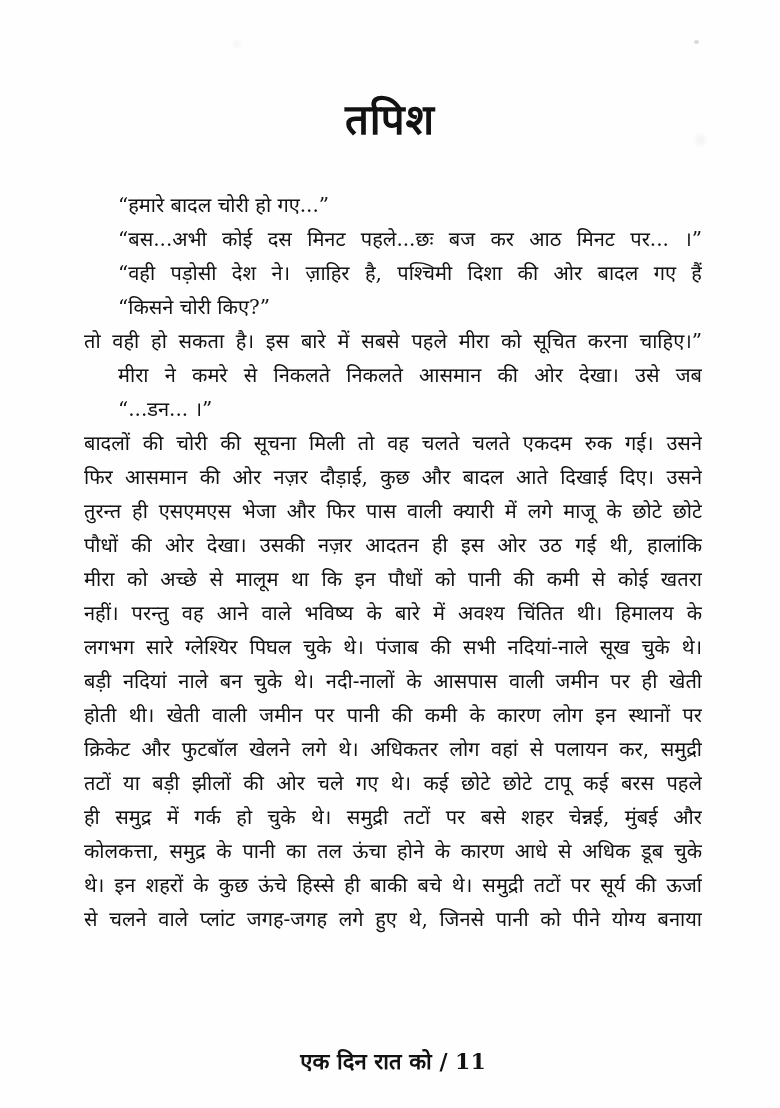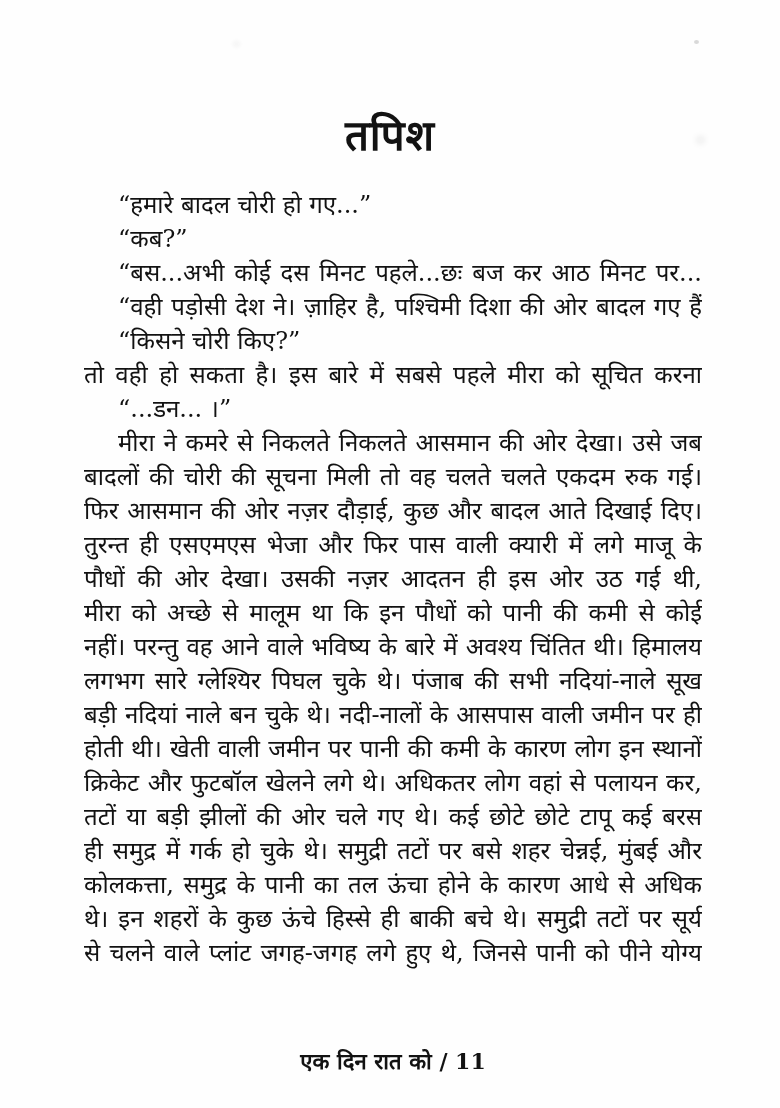--- a/index.html
+++ b/index.html
@@ -20,38 +20,38 @@
     position: absolute;
     top: 40px;
     left: 694px;
     width: 5px;
     height: 4px;
     border-radius: 50%;
     background: #d9d9d9;
     box-shadow: 4px 98px 6px 2px #ececec, -460px 2px 4px 1px #f3f3f3;
   }
   .title {
-    margin: 16px;
+    margin: 0;
     padding-top: 94px;
     text-align: center;
     font-size: 42px;
     line-height: 52px;
     font-weight: bold;
     letter-spacing: 1px;
   }
   .body-block {
     position: absolute;
     left: 84px;
     top: 188px;
     width: 618px;
   }
   .line {
     height: 34px;
     line-height: 34px;
-    font-size: 24px;
+    font-size: 20px;
     overflow: hidden;
     text-align: left;
   }
   .line.full {
     text-align: justify;
     text-align-last: justify;
   }
   .line.indent {
     text-indent: 34px;
   }
@@ -69,27 +69,26 @@
 </head>
 <body>
 
 <div class="page">
   <div class="scan-speck"></div>
 
   <h1 class="title">तपिश</h1>
 
   <div class="body-block">
     <div class="line indent">“हमारे बादल चोरी हो गए...”</div>
-    <div class="line indent">“कब?”</div>
     <div class="line indent full">“बस...अभी कोई दस मिनट पहले...छः बज कर आठ मिनट पर... ।”</div>
     <div class="line indent full">“वही पड़ोसी देश ने। ज़ाहिर है, पश्चिमी दिशा की ओर बादल गए हैं</div>
     <div class="line indent">“किसने चोरी किए?”</div>
     <div class="line full">तो वही हो सकता है। इस बारे में सबसे पहले मीरा को सूचित करना चाहिए।”</div>
+    <div class="line indent full">मीरा ने कमरे से निकलते निकलते आसमान की ओर देखा। उसे जब</div>
     <div class="line indent">“...डन... ।”</div>
-    <div class="line indent full">मीरा ने कमरे से निकलते निकलते आसमान की ओर देखा। उसे जब</div>
     <div class="line full">बादलों की चोरी की सूचना मिली तो वह चलते चलते एकदम रुक गई। उसने</div>
     <div class="line full">फिर आसमान की ओर नज़र दौड़ाई, कुछ और बादल आते दिखाई दिए। उसने</div>
     <div class="line full">तुरन्त ही एसएमएस भेजा और फिर पास वाली क्यारी में लगे माजू के छोटे छोटे</div>
     <div class="line full">पौधों की ओर देखा। उसकी नज़र आदतन ही इस ओर उठ गई थी, हालांकि</div>
     <div class="line full">मीरा को अच्छे से मालूम था कि इन पौधों को पानी की कमी से कोई खतरा</div>
     <div class="line full">नहीं। परन्तु वह आने वाले भविष्य के बारे में अवश्य चिंतित थी। हिमालय के</div>
     <div class="line full">लगभग सारे ग्लेश्यिर पिघल चुके थे। पंजाब की सभी नदियां-नाले सूख चुके थे।</div>
     <div class="line full">बड़ी नदियां नाले बन चुके थे। नदी-नालों के आसपास वाली जमीन पर ही खेती</div>
     <div class="line full">होती थी। खेती वाली जमीन पर पानी की कमी के कारण लोग इन स्थानों पर</div>
     <div class="line full">क्रिकेट और फुटबॉल खेलने लगे थे। अधिकतर लोग वहां से पलायन कर, समुद्री</div>

